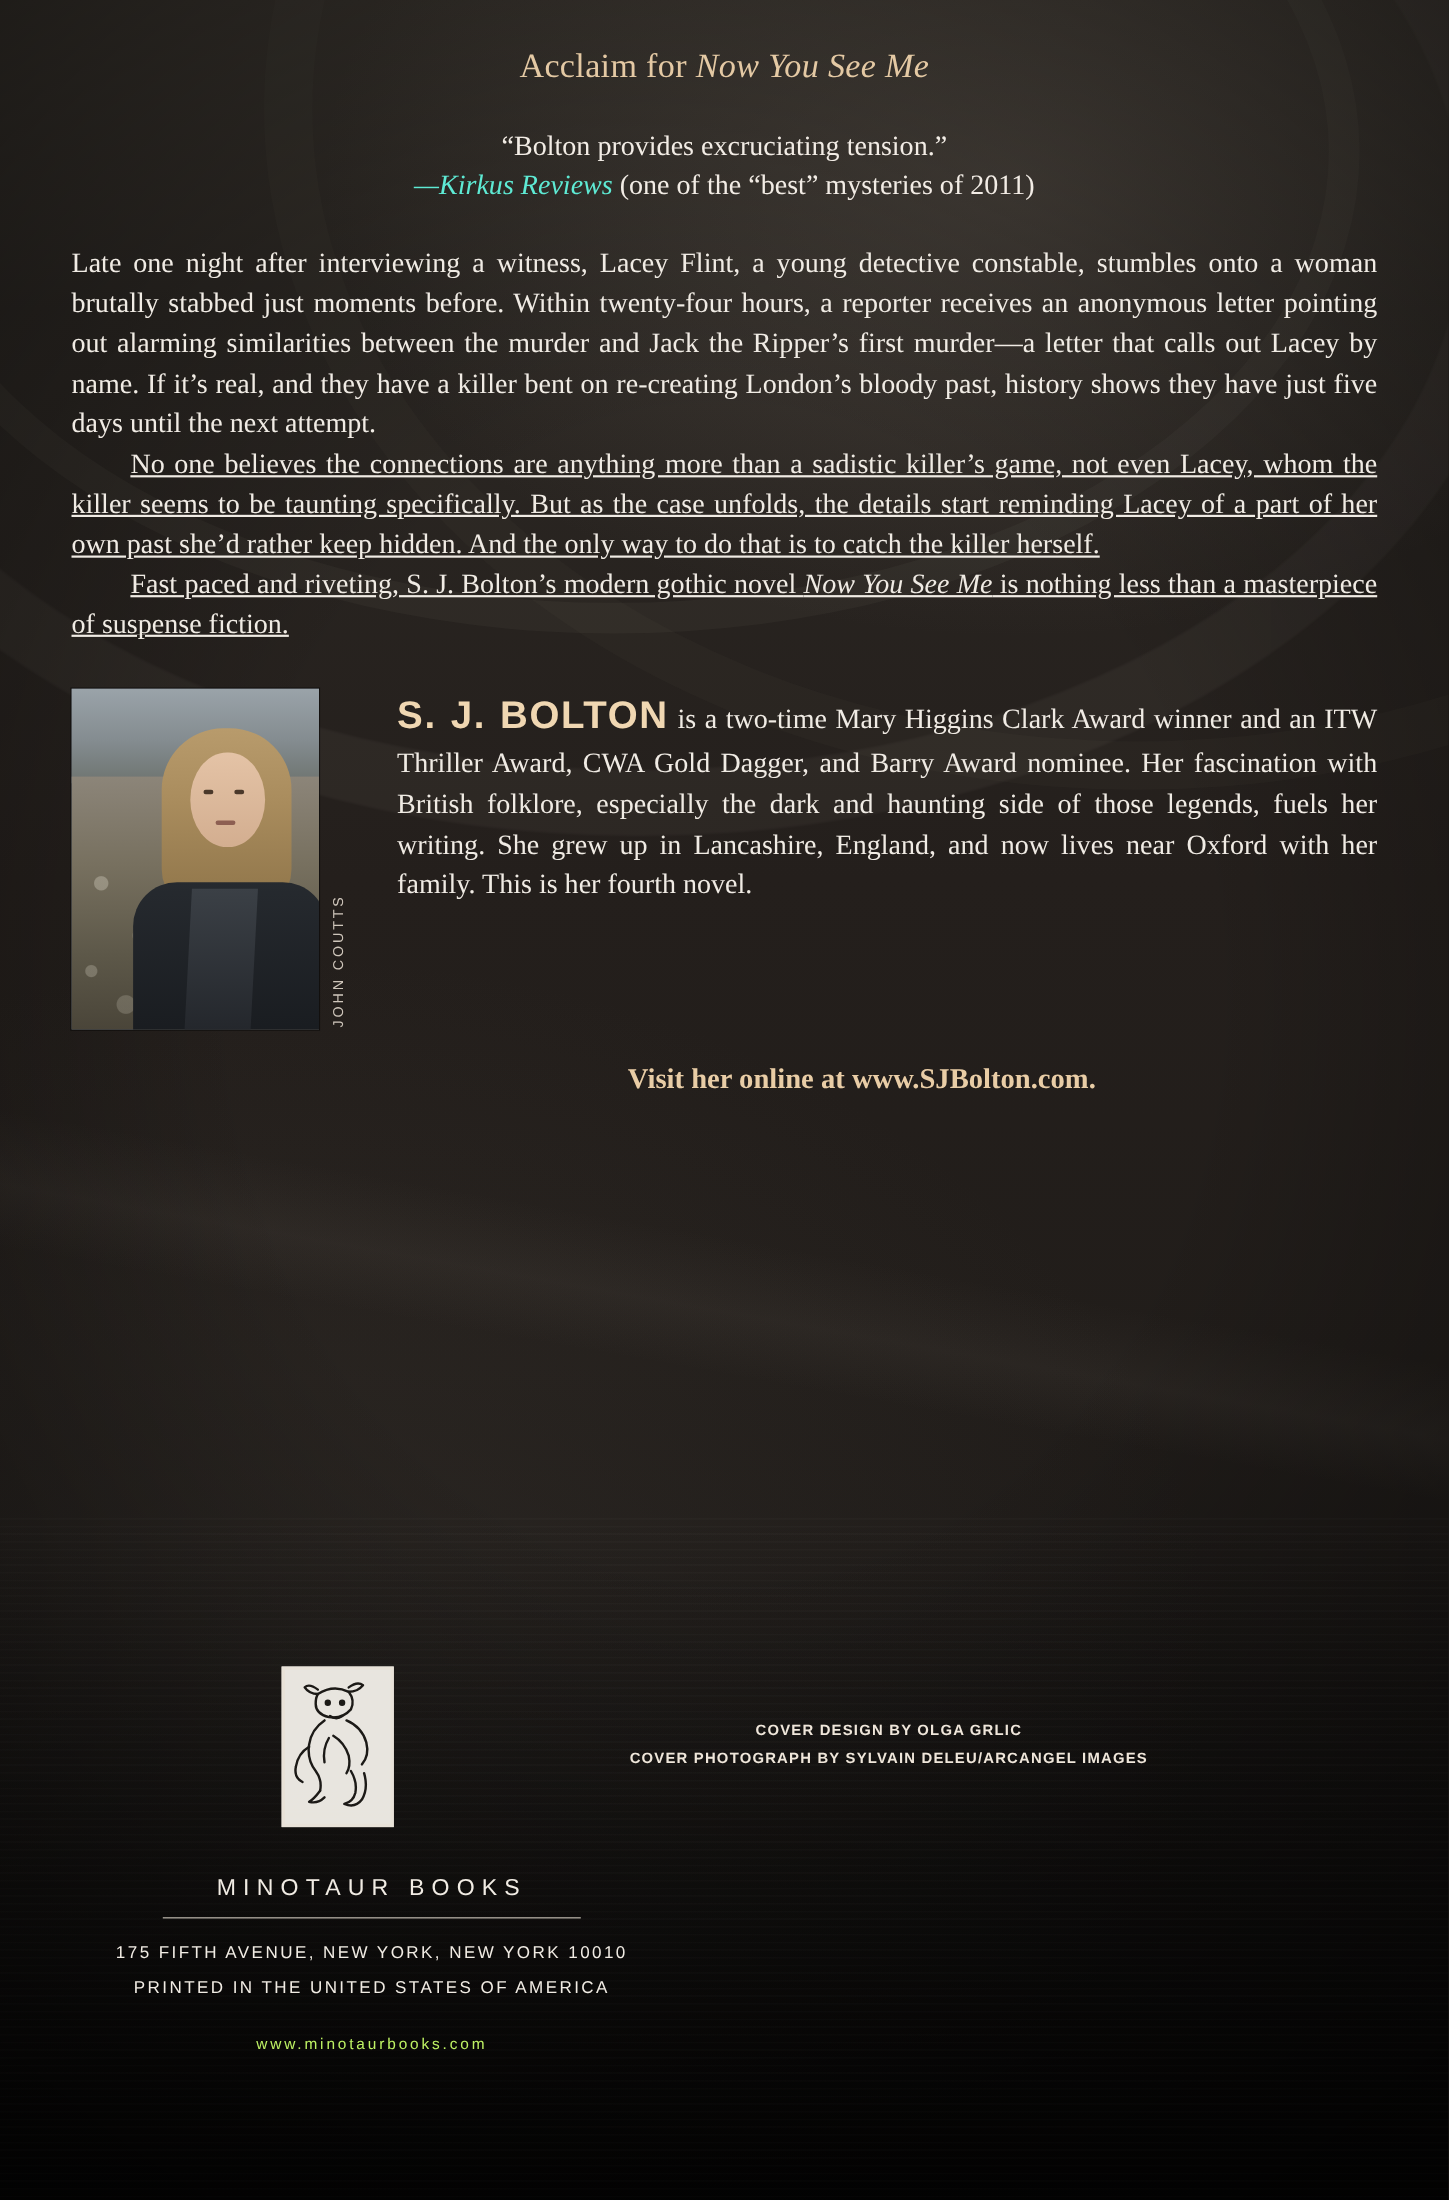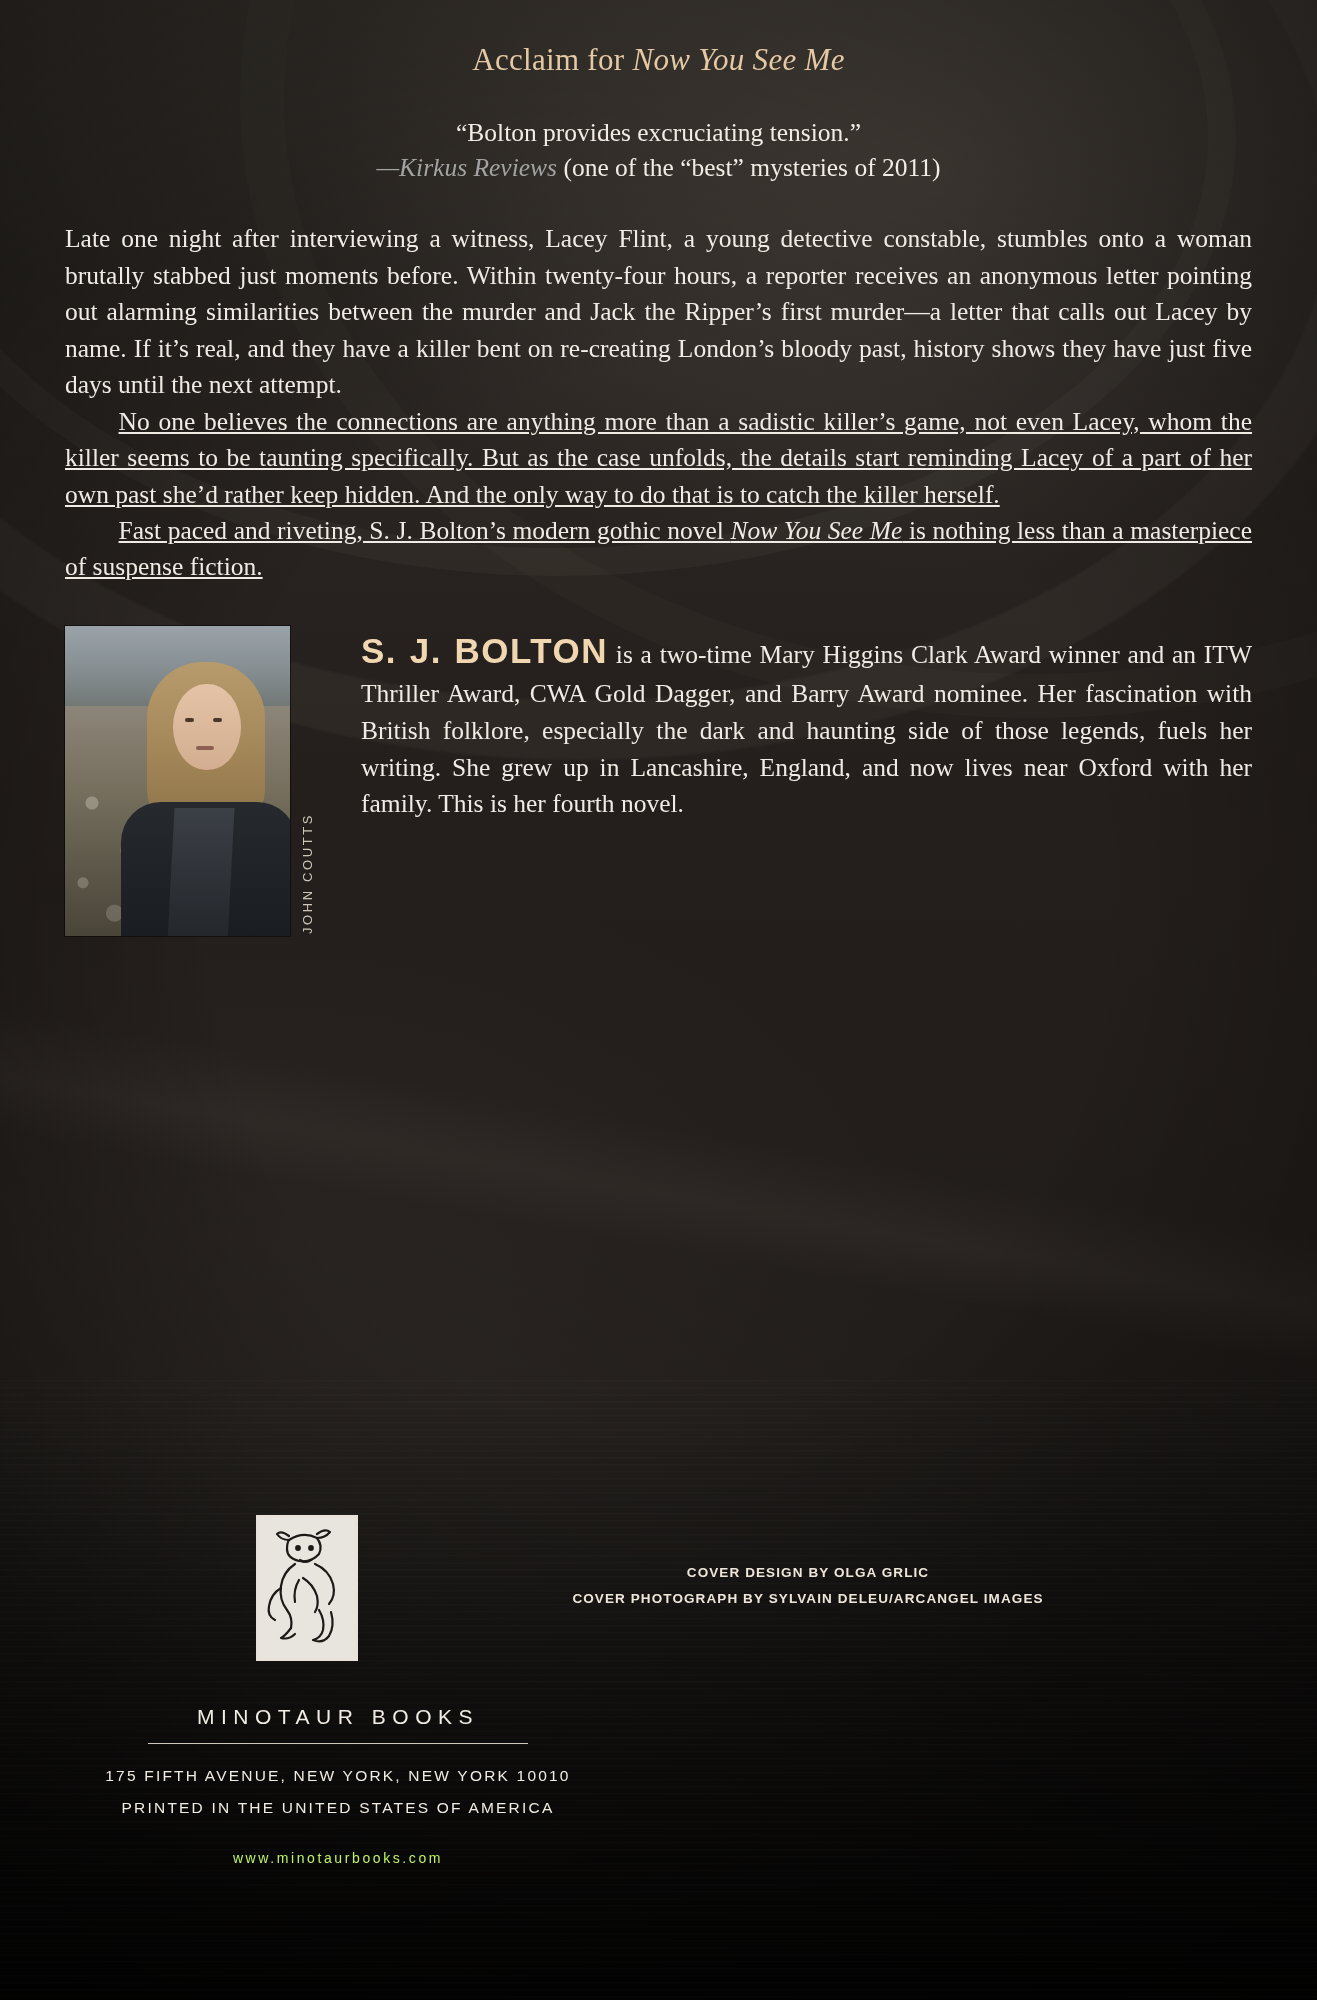--- a/index.html
+++ b/index.html
@@ -99,21 +99,21 @@
   .blurb .src { color: #e9cfab; }
   .blurb i { font-style: italic; }
 
   .blurb2 {
     text-align: center;
     font-size: 25.5px;
     line-height: 1.36;
     color: #f2ece5;
     margin-top: 38px;
   }
-  .blurb2 .kirkus { color: #a3a3a3; font-style: italic; }
+  .blurb2 .kirkus { color: #5eead4; font-style: italic; }
 
   
   .body-copy {
     margin-top: 36px;
     font-size: 25.5px;
     line-height: 1.43;
     text-align: justify;
     color: #f0ebe4;
     padding: 0 7px;
   }
@@ -344,20 +344,21 @@
           <div class="ph-coat"></div>
           <div class="ph-coat2"></div>
         </div>
         <div class="credit-vert">JOHN COUTTS</div>
       </div>
       <div class="author-text">
         <span class="author-name">S. J. BOLTON</span><span> is a two-time Mary Higgins Clark Award winner and an ITW Thriller Award, CWA Gold Dagger, and Barry Award nominee. Her fascination with British folklore, especially the dark and haunting side of those legends, fuels her writing. She grew up in Lancashire, England, and now lives near Oxford with her family. This is her fourth novel.</span>
       </div>
     </div>
 
+    <div class="visit">Visit her online at www.SJBolton.com.</div>
 
   </div>
 
   <div class="bottom">
 
     <div class="logo-box">
       <svg width="90" height="134" viewBox="0 0 90 134">
         <g fill="none" stroke="#1c1a17" stroke-width="2.2" stroke-linecap="round" stroke-linejoin="round">
           <path d="M30 18 q-8 -6 -12 -2 q4 6 12 6"></path>
           <path d="M58 16 q8 -6 13 -2 q-5 6 -13 6"></path>

